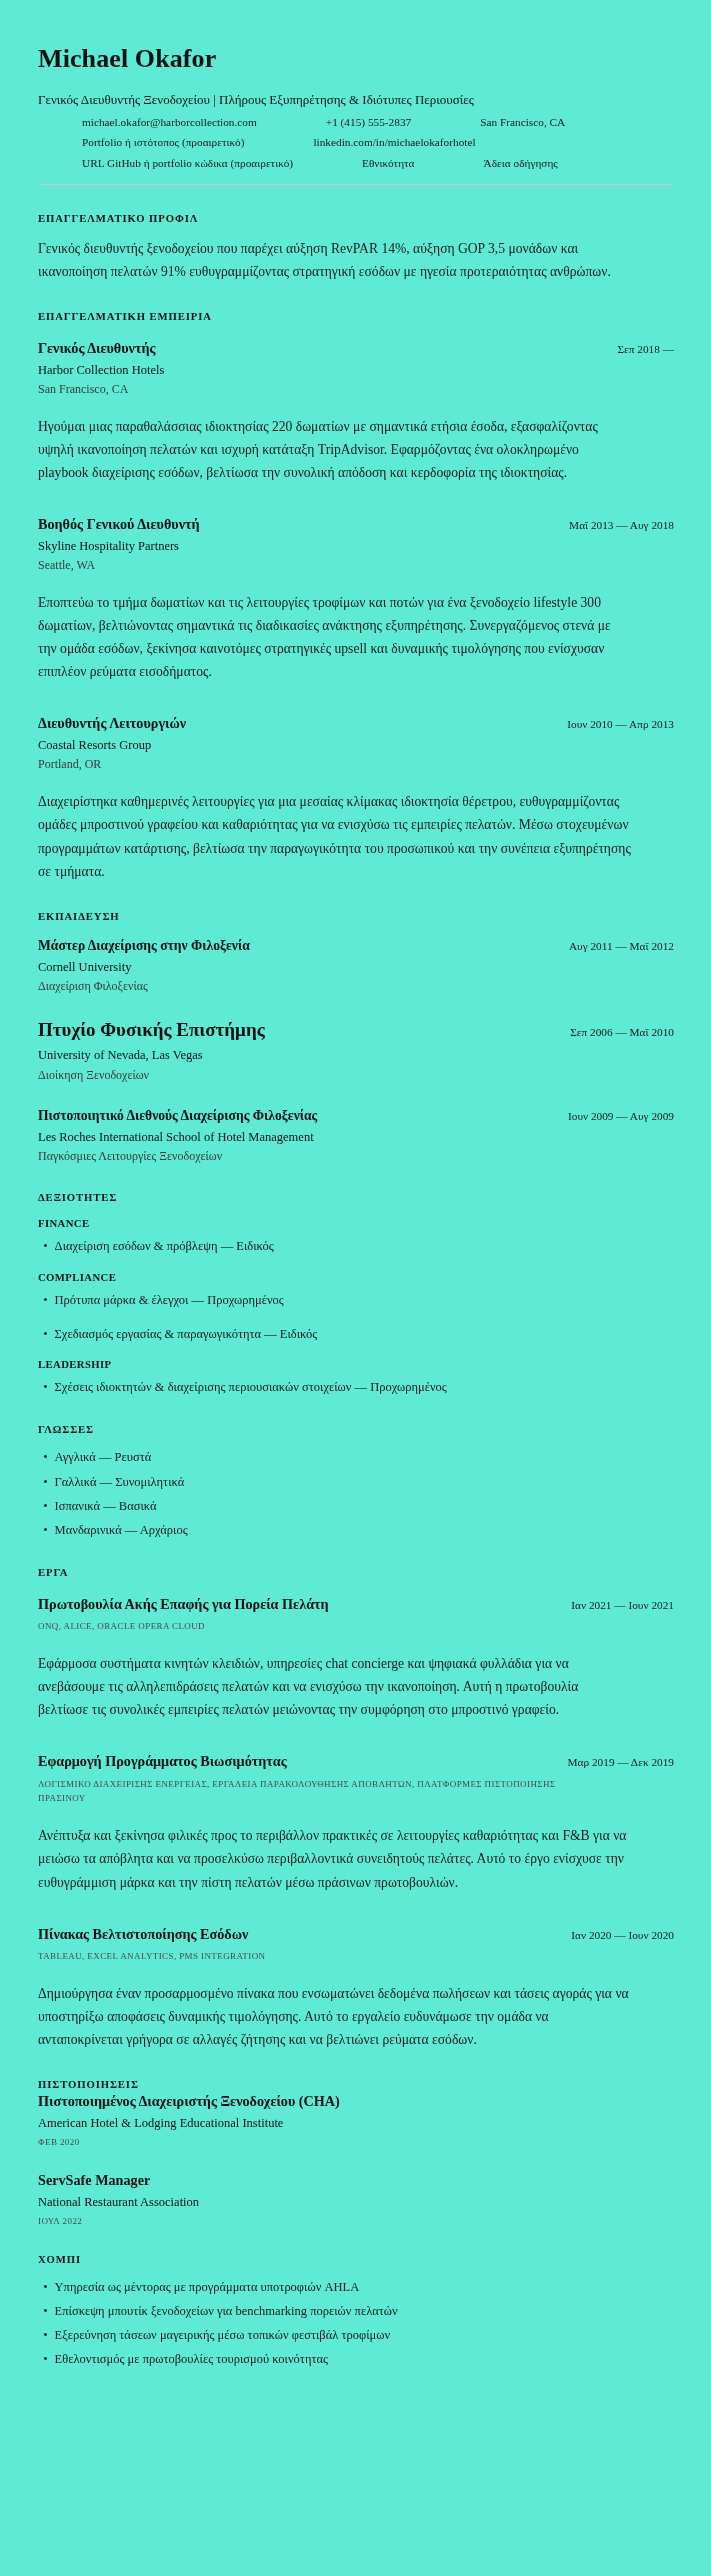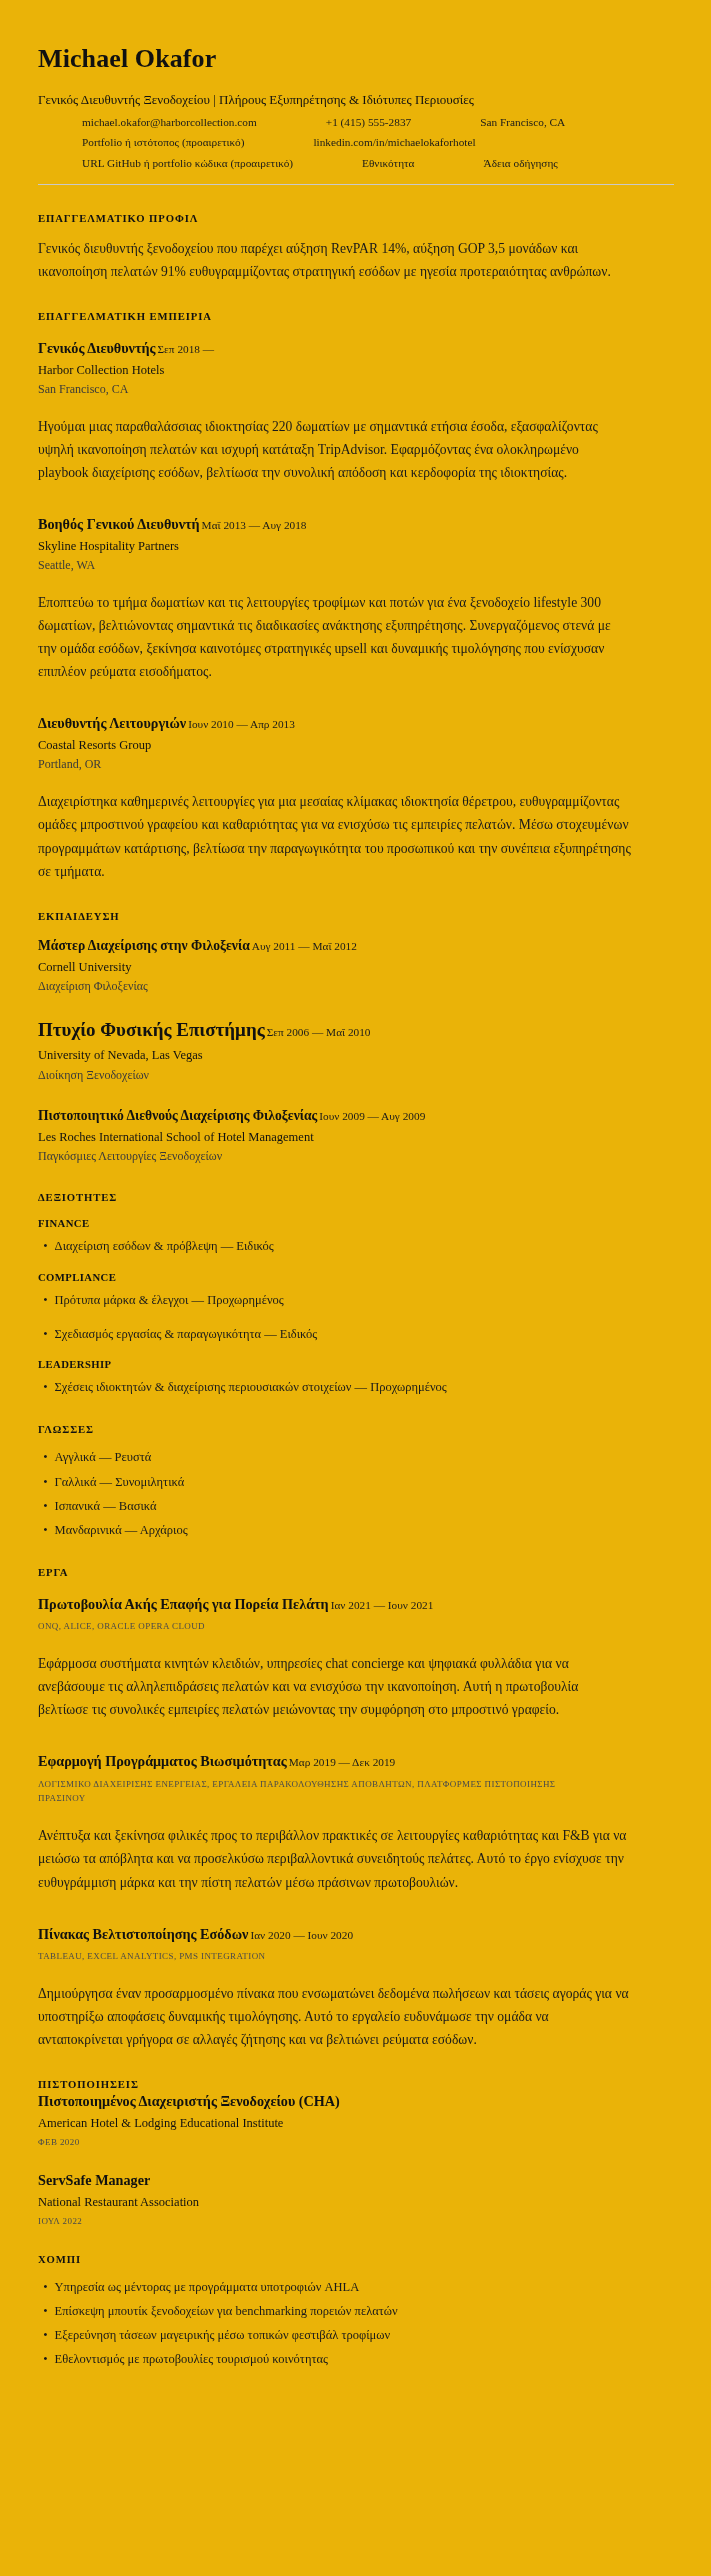--- a/index.html
+++ b/index.html
@@ -4,36 +4,36 @@
 <title>Michael Okafor — Resume</title>
 <style>
   html, body { margin: 0; padding: 0; background: #ffffff; }
   body { font-family: "Liberation Serif", "DejaVu Serif", serif; color: #111; }
   .page {
     width: 712px;
     min-height: 2576px;
     margin: 0 auto;
     padding: 27px 38px 28.5px 38px;
     box-sizing: border-box;
-    background: #eab308;
+    background: #5eead4;
   }
   
   .name { font-size: 26px; font-weight: 700; letter-spacing: 0.1px; line-height: 1.15; }
   .headline { font-size: 13px; margin-top: 8.3px; color: #111; }
   .contact-row { display: flex; flex-wrap: wrap; gap: 7.1px 25px; margin-top: 8.3px; font-size: 11.3px; color: #1a1a1a; }
   .contact-item { white-space: nowrap; margin-left: 44px; }
   hr.header-divider { border: none; border-top: 0.6px solid #c9c9c9; margin: 15.4px 0 0 0; }
   
   .section { margin-top: 27px; }
   .section-heading { font-size: 10.7px; font-weight: 700; letter-spacing: 0.9px; margin: 0; color: #111; }
   .para { font-size: 13.6px; line-height: 1.7; max-width: 593px; margin: 13px 0 0 0; color: #1a1a1a; }
   
   .entry { margin-top: 16.6px; }
   .entry + .entry { margin-top: 31px; }
-  .entry-head { display: flex; align-items: baseline; gap: 2px; }
+  .entry-head { display: flex; justify-content: space-between; align-items: baseline; gap: 2px; }
   .entry-title { font-size: 14.2px; font-weight: 700; line-height: 1.3; }
   .entry-dates { font-size: 11.3px; white-space: nowrap; color: #1a1a1a; }
   .entry-org { font-size: 12.5px; margin-top: 5.3px; color: #111; }
   .entry-loc { font-size: 12px; margin-top: 4.2px; color: #3a3a3a; }
   .entry .para { margin-top: 18px; }
   .entry-tools {
     font-size: 9px; letter-spacing: 0.4px; color: #4a4a4a;
     margin-top: 6px; text-transform: uppercase; max-width: 546px; line-height: 1.65;
   }
   

